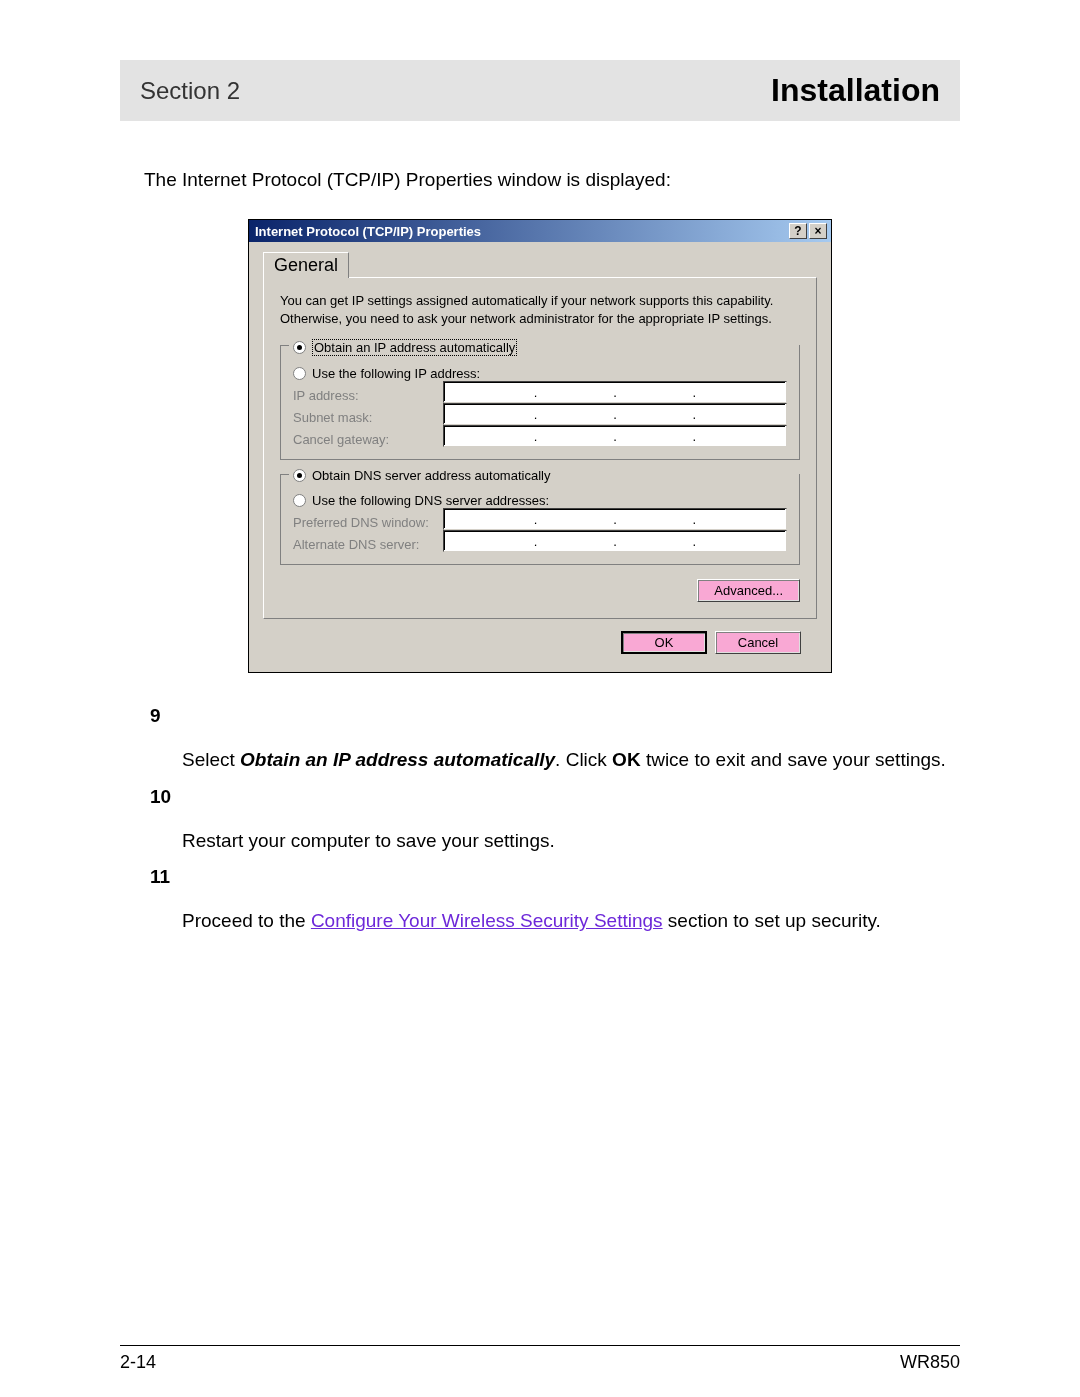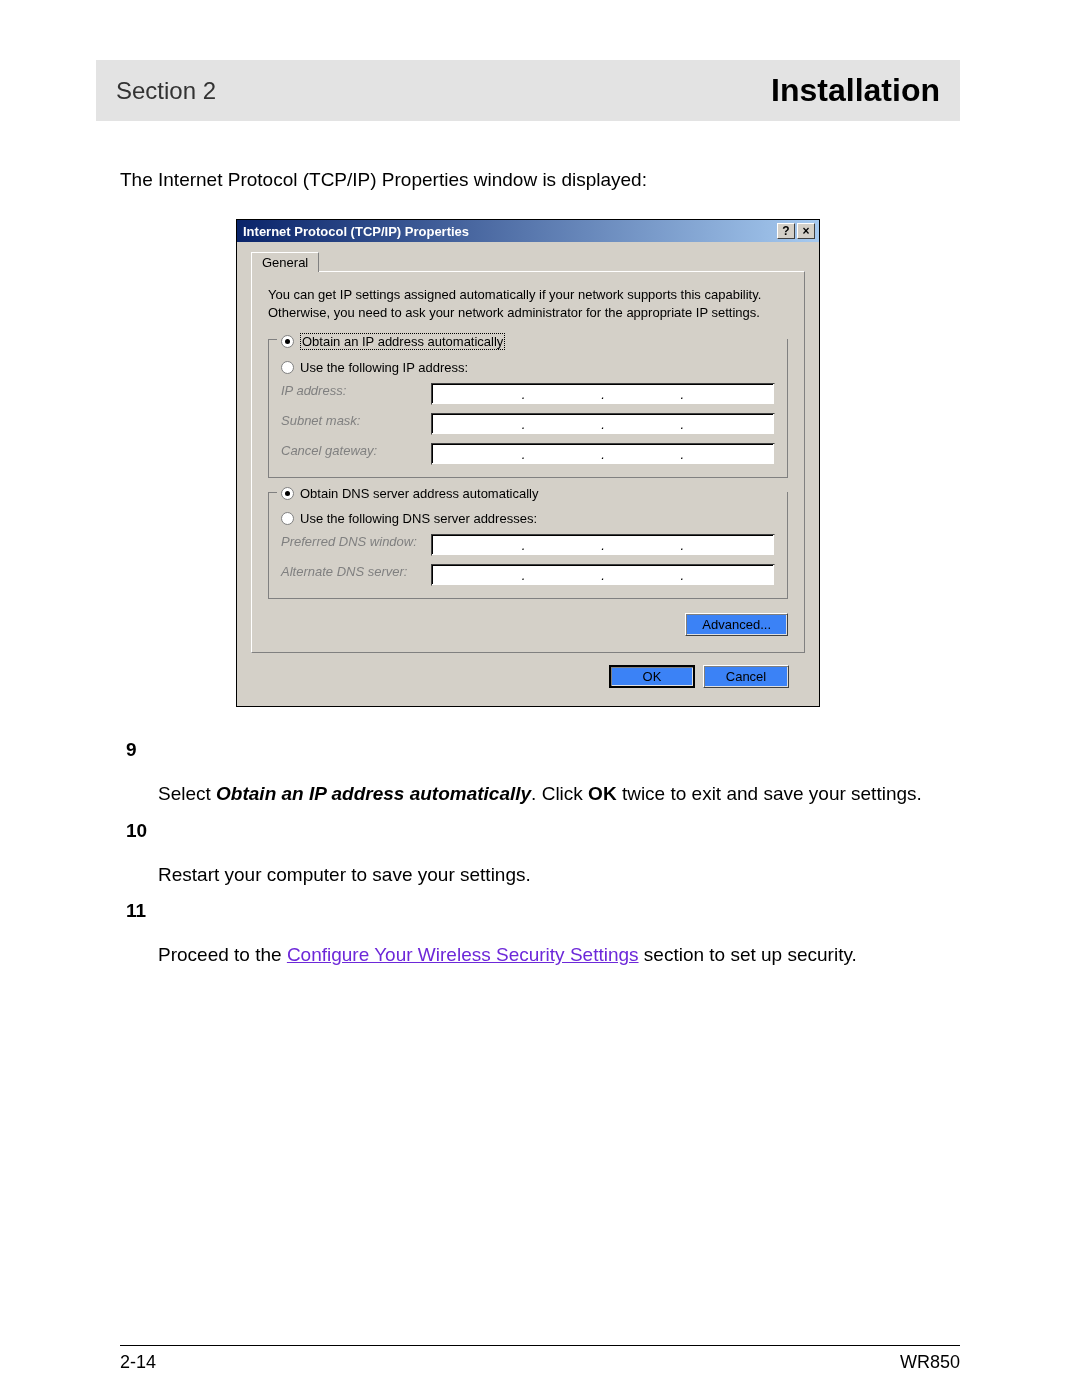--- a/index.html
+++ b/index.html
@@ -5,21 +5,21 @@
   * { box-sizing: border-box; margin: 0; padding: 0; }
   body {
     font-family: Arial, Helvetica, sans-serif;
     width: 1080px;
     height: 1397px;
     background: #fff;
     color: #000;
     position: relative;
   }
   .page {
-    padding: 60px 120px 40px 96px;
+    padding: 60px 120px 40px 120px;
   }
   .header-bar {
     background: #e3e3e3;
     padding: 12px 20px;
     display: flex;
     justify-content: space-between;
     align-items: center;
     margin-bottom: 48px;
   }
   .header-bar .left {
@@ -70,21 +70,21 @@
     line-height: 1;
   }
   .dialog-body { padding: 10px 14px 14px 14px; }
   .tab-row { display: flex; }
   .tab {
     background: #d4d0c8;
     border: 1px solid #fff;
     border-bottom: none;
     border-right-color: #808080;
     padding: 2px 10px;
-    font-size: 13px;
+    font-size: 18px;
     position: relative;
     z-index: 2;
   }
   .tab-content {
     border: 1px solid #fff;
     border-right-color: #808080; border-bottom-color: #808080;
     padding: 14px 16px 16px 16px;
     margin-top: -1px;
     background: #d4d0c8;
   }
@@ -120,40 +120,39 @@
     width: 13px; height: 13px; border-radius: 50%;
     background: #fff; border: 1px solid #808080;
     display: flex; align-items: center; justify-content: center;
   }
   .radio-dot.sel::after {
     content: ""; width: 5px; height: 5px; border-radius: 50%; background: #000;
   }
   .radio-label { }
   .radio-label.focused { border: 1px dotted #000; padding: 0 1px; }
   .form-row {
-    display: flex; align-items: flex-start;
-    margin-top: 8px;
-    font-style: italic;
+    display: flex; align-items: flex-end;
+    margin-top: 0;
   }
   .form-row label {
     width: 150px; color: #808080; font-size: 13px;
   }
   .ip-input {
     flex: 1; height: 22px; background: #fff;
     border: 1px solid #808080;
     border-top-color: #404040; border-left-color: #404040;
     border-right-color: #d4d0c8; border-bottom-color: #d4d0c8;
     box-shadow: inset -1px -1px 0 #fff, inset 1px 1px 0 #000;
     color: #808080; font-size: 13px;
     display: flex; align-items: center; justify-content: space-evenly;
     padding: 0 14px;
   }
   .ip-input span { color: #000; }
   .btn {
-    background: #3b82f6;
+    background: #f9a8d4;
     border: 1px solid #fff;
     border-right-color: #404040; border-bottom-color: #404040;
     box-shadow: 1px 1px 0 #808080 inset, -1px -1px 0 #dfdfdf inset;
     padding: 3px 16px;
     font-size: 13px;
     font-family: Tahoma, Arial, sans-serif;
     min-width: 84px;
     text-align: center;
   }
   .adv-row { display: flex; justify-content: flex-end; margin-top: 6px; }

